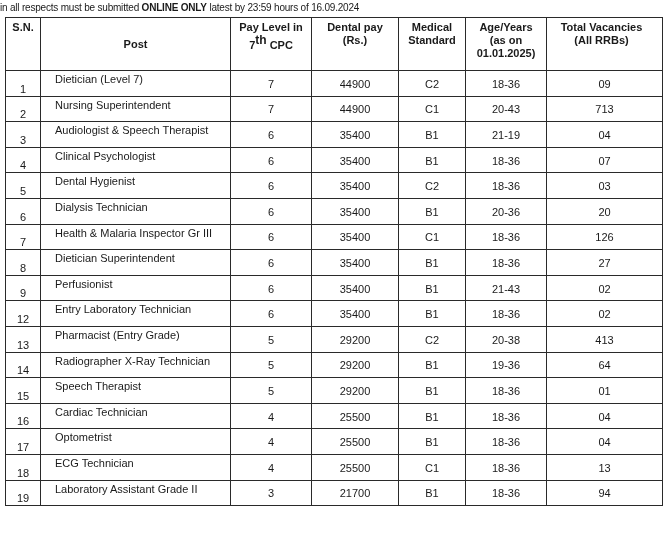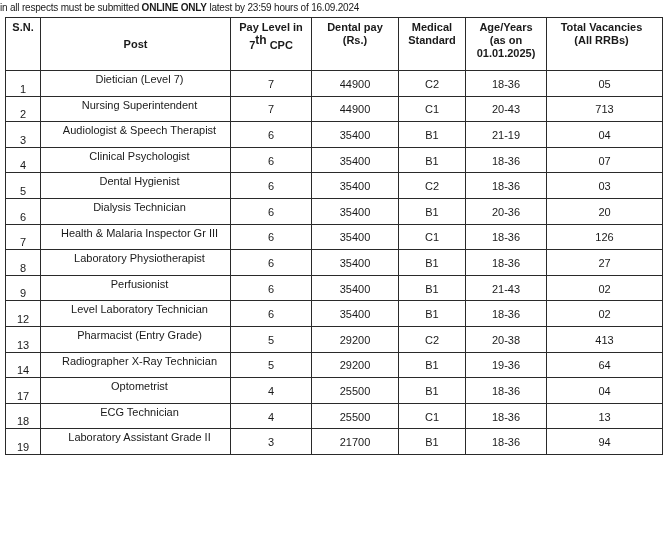--- a/index.html
+++ b/index.html
@@ -5,21 +5,21 @@
     html, body { margin: 0; padding: 0; background: #ffffff; }
     body { width: 667px; height: 552px; overflow: hidden; position: relative;
            font-family: "Liberation Sans", "DejaVu Sans", sans-serif; color: #1a1a1a; }
     .intro { position: absolute; left: 0; top: 1px; font-size: 10px; line-height: 14px; white-space: nowrap; letter-spacing: -0.2px; }
     .intro b { font-weight: bold; }
     table { position: absolute; left: 5px; top: 17px; border-collapse: collapse; table-layout: fixed; width: 657px; }
     td, th { border: 1.4px solid #2a2a2a; font-size: 11px; padding: 0; text-align: center; vertical-align: middle; font-weight: normal; overflow: hidden; white-space: nowrap; }
     th { height: 49px; vertical-align: top; padding-top: 3px; line-height: 13px; white-space: normal; font-size: 11px; font-weight: bold; }
     th.post { vertical-align: middle; padding-top: 0; }
     td { height: 22.6px; padding-top: 1px; }
-    td.post { text-align: center; padding-left: 8px; vertical-align: top; padding-top: 2px; }
+    td.post { text-align: left; padding-left: 14px; vertical-align: top; padding-top: 2px; }
     td.sn { vertical-align: bottom; padding-bottom: 1px; }
     sup { font-size: 12px; }
   </style>
 </head>
 <body>
 
 <div class="intro"><span>in all respects must be submitted </span><b>ONLINE ONLY</b><span> latest by 23:59 hours of 16.09.2024</span></div>
 
 <table>
   <colgroup>
@@ -43,21 +43,21 @@
     </tr>
   </thead>
   <tbody id="tbody">
       <tr>
         <td class="sn">1</td>
         <td class="post">Dietician (Level 7)</td>
         <td>7</td>
         <td>44900</td>
         <td>C2</td>
         <td>18-36</td>
-        <td>05</td>
+        <td>09</td>
       </tr>
       <tr>
         <td class="sn">2</td>
         <td class="post">Nursing Superintendent</td>
         <td>7</td>
         <td>44900</td>
         <td>C1</td>
         <td>20-43</td>
         <td>713</td>
       </tr>
@@ -101,39 +101,39 @@
         <td class="sn">7</td>
         <td class="post">Health &amp; Malaria Inspector Gr III</td>
         <td>6</td>
         <td>35400</td>
         <td>C1</td>
         <td>18-36</td>
         <td>126</td>
       </tr>
       <tr>
         <td class="sn">8</td>
-        <td class="post">Laboratory Physiotherapist</td>
+        <td class="post">Dietician Superintendent</td>
         <td>6</td>
         <td>35400</td>
         <td>B1</td>
         <td>18-36</td>
         <td>27</td>
       </tr>
       <tr>
         <td class="sn">9</td>
         <td class="post">Perfusionist</td>
         <td>6</td>
         <td>35400</td>
         <td>B1</td>
         <td>21-43</td>
         <td>02</td>
       </tr>
       <tr>
         <td class="sn">12</td>
-        <td class="post">Level Laboratory Technician</td>
+        <td class="post">Entry Laboratory Technician</td>
         <td>6</td>
         <td>35400</td>
         <td>B1</td>
         <td>18-36</td>
         <td>02</td>
       </tr>
       <tr>
         <td class="sn">13</td>
         <td class="post">Pharmacist (Entry Grade)</td>
         <td>5</td>
@@ -145,20 +145,38 @@
       <tr>
         <td class="sn">14</td>
         <td class="post">Radiographer X-Ray Technician</td>
         <td>5</td>
         <td>29200</td>
         <td>B1</td>
         <td>19-36</td>
         <td>64</td>
       </tr>
       <tr>
+        <td class="sn">15</td>
+        <td class="post">Speech Therapist</td>
+        <td>5</td>
+        <td>29200</td>
+        <td>B1</td>
+        <td>18-36</td>
+        <td>01</td>
+      </tr>
+      <tr>
+        <td class="sn">16</td>
+        <td class="post">Cardiac Technician</td>
+        <td>4</td>
+        <td>25500</td>
+        <td>B1</td>
+        <td>18-36</td>
+        <td>04</td>
+      </tr>
+      <tr>
         <td class="sn">17</td>
         <td class="post">Optometrist</td>
         <td>4</td>
         <td>25500</td>
         <td>B1</td>
         <td>18-36</td>
         <td>04</td>
       </tr>
       <tr>
         <td class="sn">18</td>

